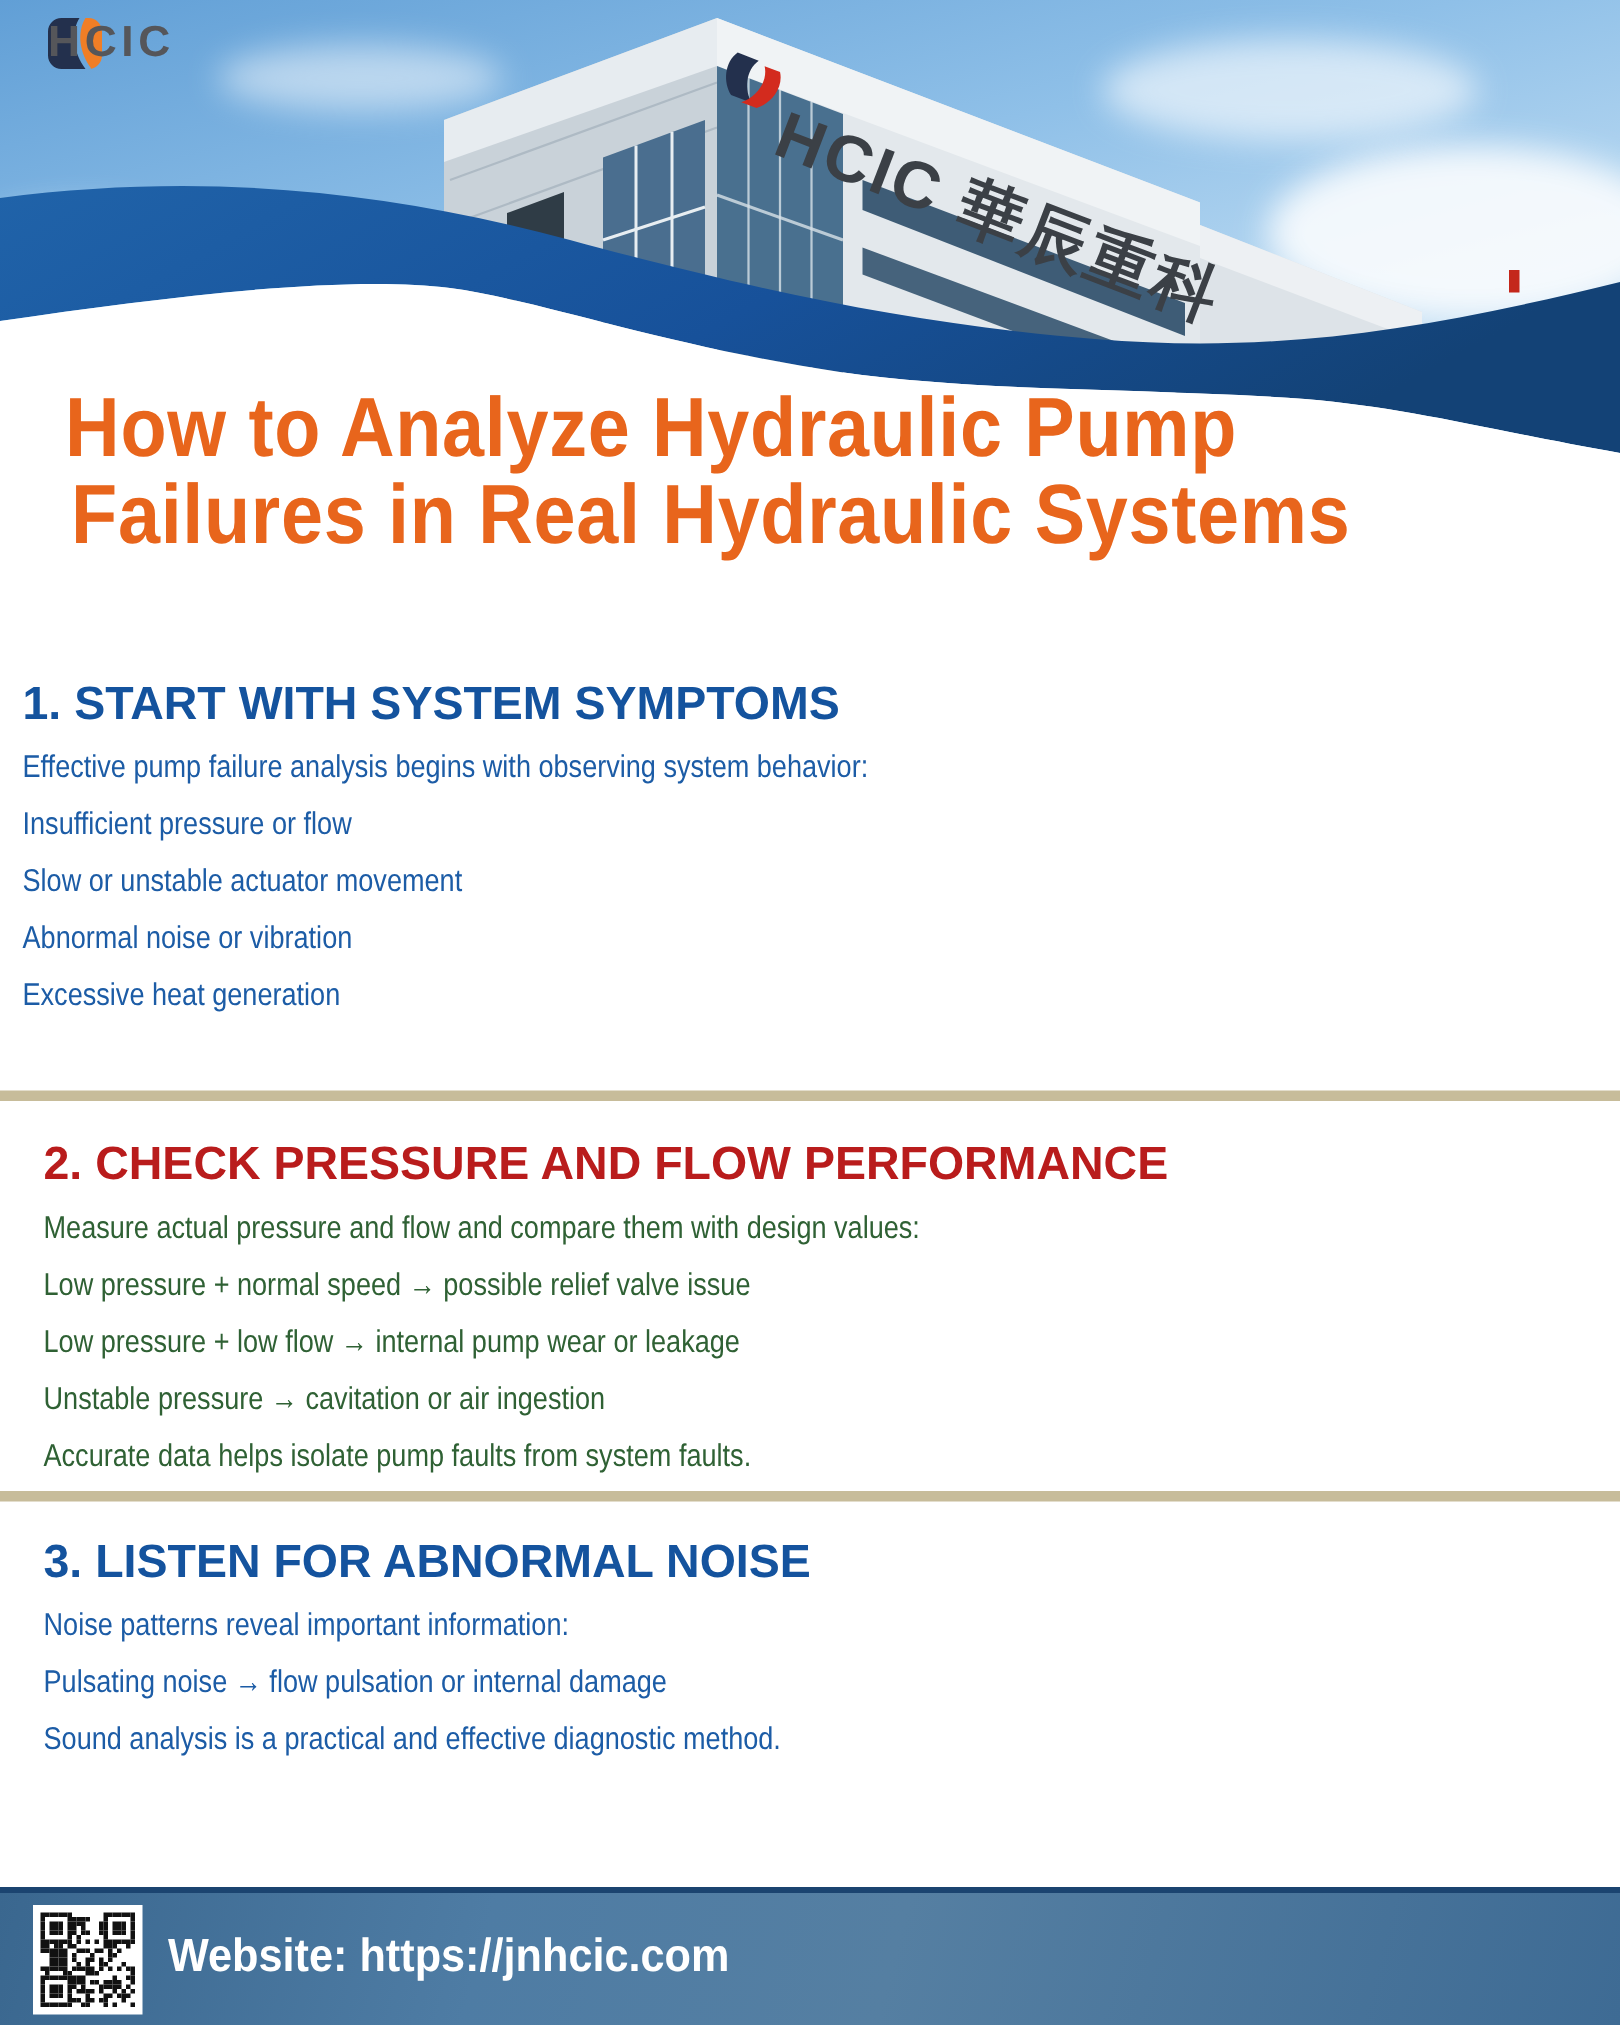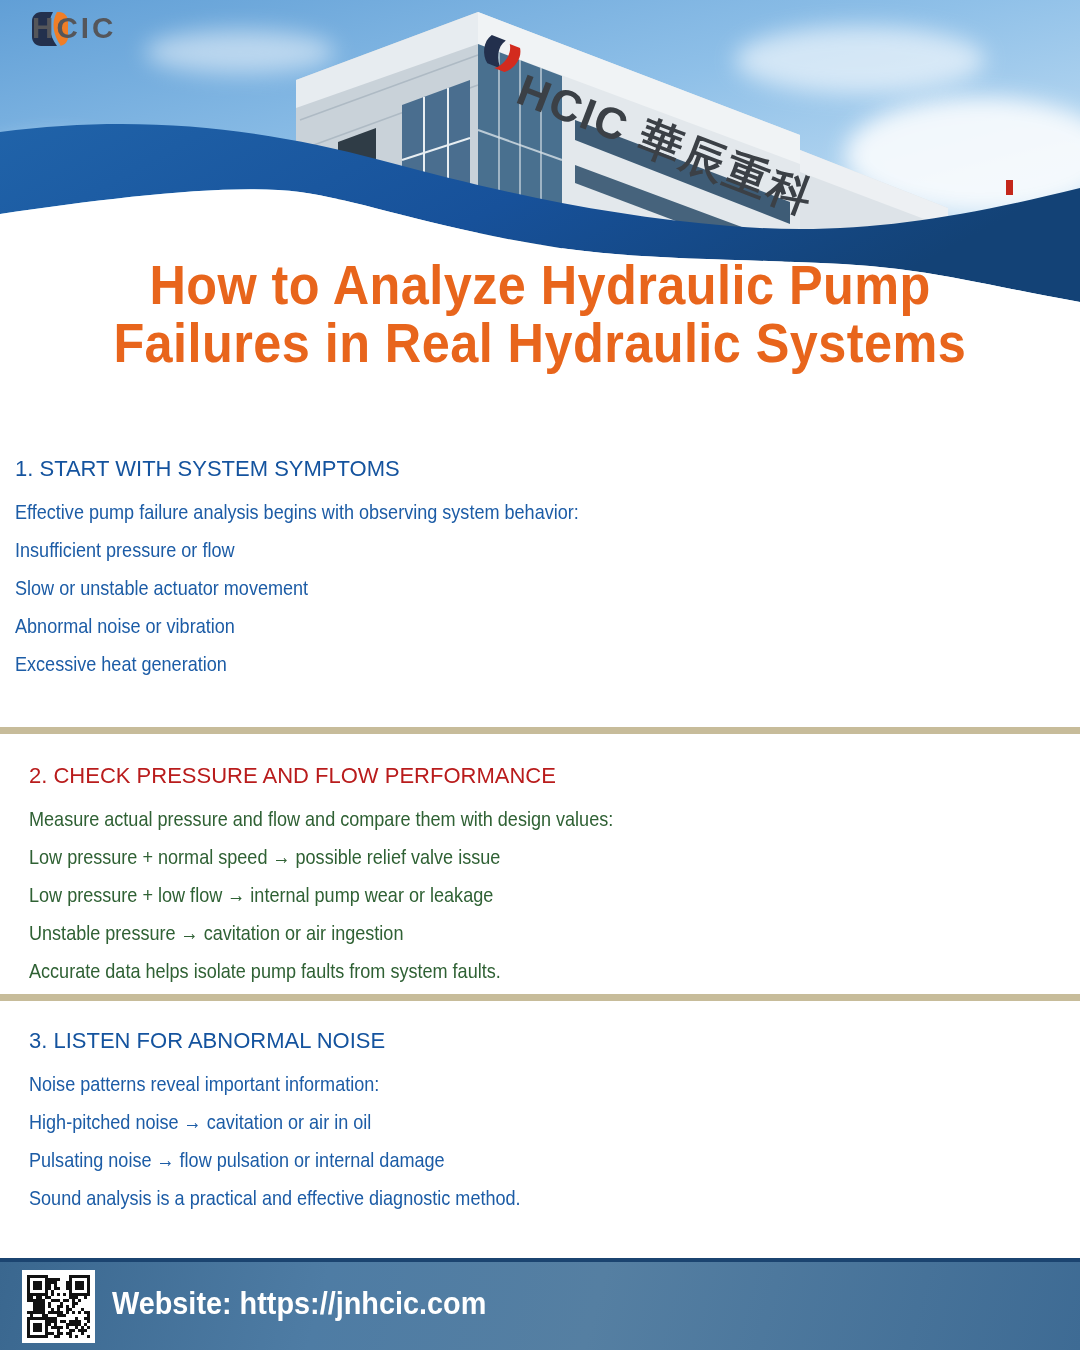--- a/index.html
+++ b/index.html
@@ -7,28 +7,28 @@
         font-family:"Liberation Sans","DejaVu Sans",sans-serif;}
 
   
   .hero{position:absolute;left:0;top:0;width:1080px;height:340px;}
   .hero svg{position:absolute;left:0;top:0;}
   .brand{position:absolute;left:32px;top:12px;display:flex;align-items:flex-end;gap:9px;z-index:5;}
   .brand .logo-text{font-size:29px;font-weight:bold;color:#55565A;letter-spacing:3px;
         transform:scaleX(1.02);transform-origin:0 50%;}
 
   
-  .title{position:absolute;left:0;top:256px;width:1080px;text-align:center;z-index:6;}
+  .title{position:absolute;left:0;top:256px;width:1080px;text-align:left;z-index:6;}
   .title .line{display:block;line-height:58px;color:#E8651C;font-weight:bold;font-size:56px;}
   .title .line span{display:inline-block;transform:scaleX(0.90);transform-origin:50% 50%;
         white-space:nowrap;letter-spacing:0.5px;}
 
   
   .section{position:absolute;width:1040px;}
-  .sec-heading{font-size:22px;font-weight:normal;line-height:38px;white-space:nowrap;}
+  .sec-heading{font-size:31px;font-weight:bold;line-height:38px;white-space:nowrap;}
   .sec-line{font-size:21px;line-height:38px;white-space:nowrap;text-decoration:underline;}
   .sec-line span{display:inline-block;transform:scaleX(0.86);transform-origin:0 50%;}
   .blue .sec-heading{color:#14539E;}
   .blue .sec-line{color:#1C5CA6;}
   .green .sec-heading{color:#b91c1c;}
   .green .sec-line{color:#2F6134;}
   .section-1{left:15px;top:450px;}
   .section-2{left:29px;top:757px;}
   .section-3{left:29px;top:1022px;}
   .section-1 .sec-heading,.section-2 .sec-heading,.section-3 .sec-heading{margin-bottom:5px;}
@@ -164,21 +164,20 @@
     <div class="sec-line"><span>Low pressure + low flow → internal pump wear or leakage</span></div>
     <div class="sec-line"><span>Unstable pressure → cavitation or air ingestion</span></div>
     <div class="sec-line"><span>Accurate data helps isolate pump faults from system faults.</span></div>
   </div>
 
   <div class="divider divider-2"></div>
 
   <div class="section section-3 blue">
     <div class="sec-heading">3. LISTEN FOR ABNORMAL NOISE</div>
     <div class="sec-line"><span>Noise patterns reveal important information:</span></div>
-    <div class="sec-line"><span>High-pitched noise → cavitation or air in oil</span></div>
     <div class="sec-line"><span>Pulsating noise → flow pulsation or internal damage</span></div>
     <div class="sec-line"><span>Sound analysis is a practical and effective diagnostic method.</span></div>
   </div>
 
   <div class="footer">
     <div class="footer-topline"></div>
     <div class="footer-bar"></div>
     <div class="qr" id="qr">
         <i class="on"></i>
         <i class="on"></i>

